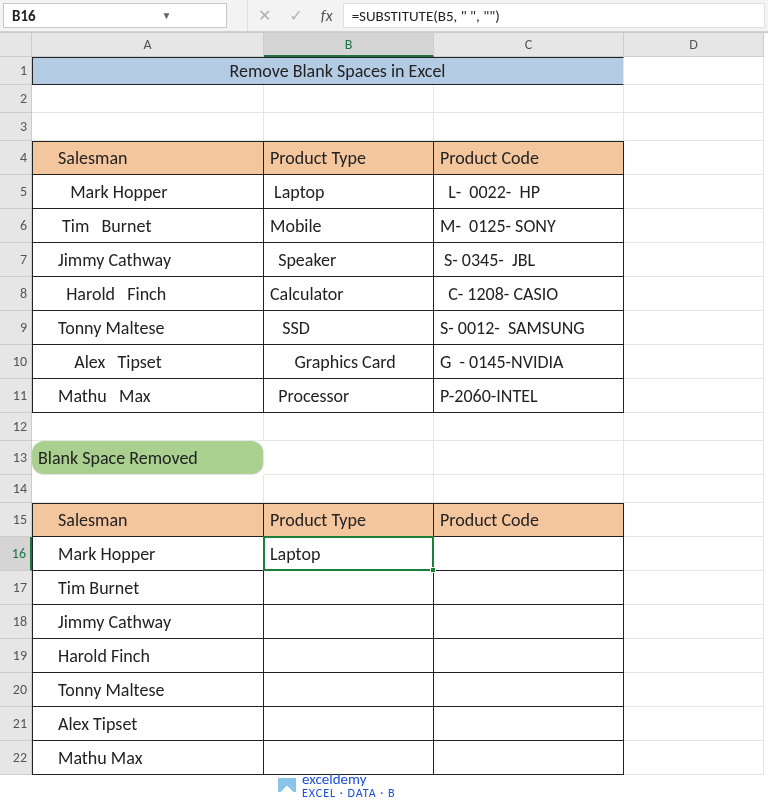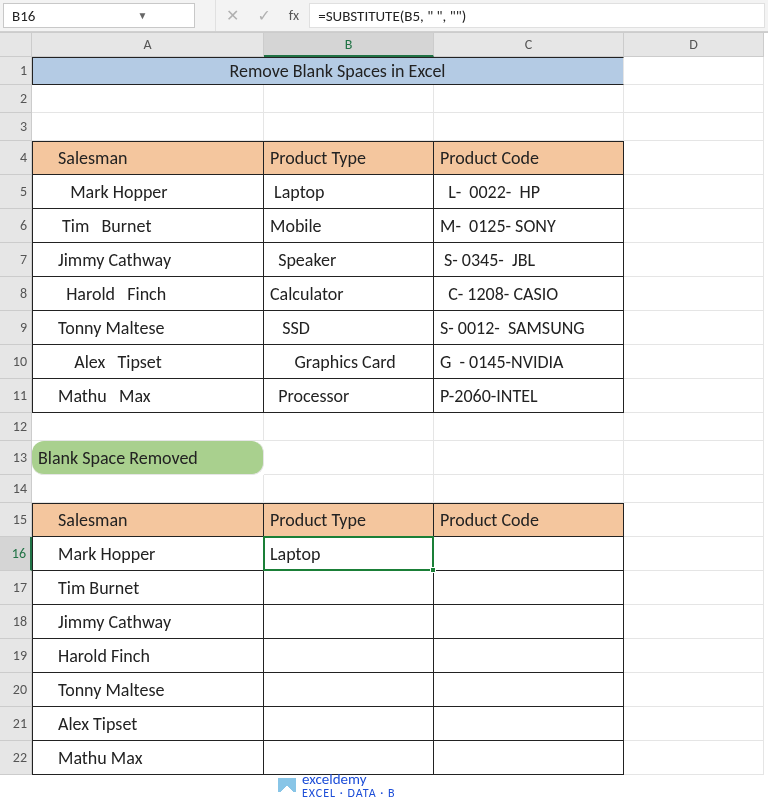--- a/index.html
+++ b/index.html
@@ -12,42 +12,43 @@
     overflow: hidden;
   }
   .formula-bar {
     display: flex;
     align-items: stretch;
     height: 32px;
     border-bottom: 1px solid #d0d0d0;
     background: #f3f3f3;
   }
   .name-box {
-    width: 192px;
+    width: 224px;
     display: flex;
     align-items: center;
     border: 1px solid #c8c8c8;
     background: #fff;
     padding: 0 8px;
     margin: 3px 2px 3px 3px;
+    font-weight: bold;
   }
   .name-box span { flex: 1; font-size: 15px; }
   .name-box .dd {
     width: 16px; text-align: center; color: #666; font-size: 10px;
   }
   .fb-gap { width: 18px; }
   .fb-btns {
     display: flex;
     align-items: center;
     gap: 18px;
     color: #b0b0b0;
     padding: 0 10px;
     border-left: 1px solid #e0e0e0;
   }
-  .fb-btns .fx { color: #555; font-size: 14px; }
+  .fb-btns .fx { color: #555; font-style: italic; font-size: 16px; }
   .formula-input {
     flex: 1;
     display: flex;
     align-items: center;
     background: #fff;
     border: 1px solid #e0e0e0;
     padding: 0 8px;
     margin: 3px 3px 3px 0;
     font-size: 15px;
     color: #222;

